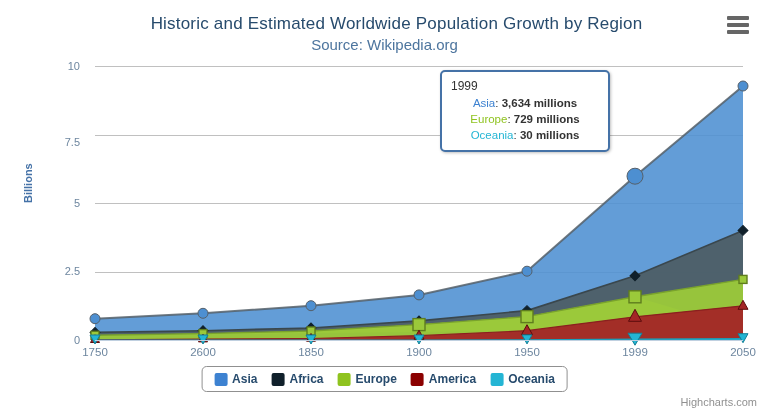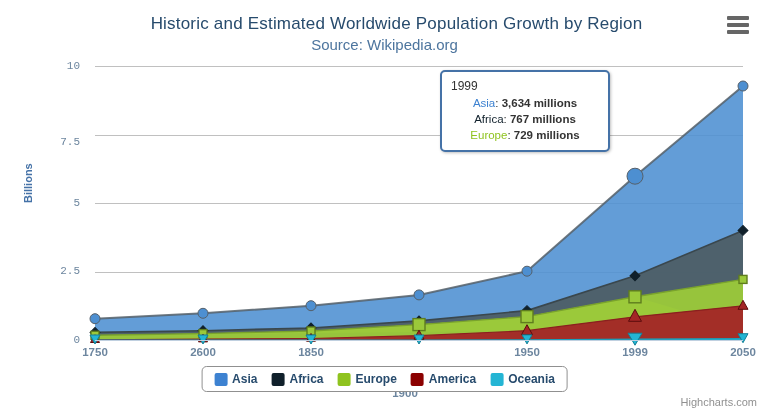--- a/index.html
+++ b/index.html
@@ -46,36 +46,34 @@
     position:absolute;left:0;width:100%;height:1px;background:#c0c0c0;
   }
   .grid-line.base{background:#c0d0e0;}
 
   .y-label{
     position:absolute;
     right:752px;
     font-size:11px;color:#6d869f;
     text-align:right;
     width:60px;
-    font-family:Liberation Mono, monospace;
   }
   .y-axis-title{
     position:absolute;
     left:22px;top:203px;
     font-size:11px;font-weight:bold;color:#4572a7;
     transform:rotate(-90deg);
     transform-origin:left top;
     white-space:nowrap;
   }
   .x-label{
     position:absolute;top:346px;
     font-size:11.5px;color:#6d869f;
     text-align:center;width:60px;
     margin-left:-30px;
-    font-weight:bold;
   }
   .x-axis-line{
     position:absolute;left:95px;top:340px;width:648px;height:1px;background:#c0d0e0;
   }
 
   
   svg.series-svg{position:absolute;left:0;top:0;overflow:visible;}
 
   
   .legend{
@@ -216,30 +214,30 @@
         <polygon points="643,267.7 653,267.7 648,276.7"></polygon>
       </g>
     </svg>
   </div>
 
   <div class="x-axis-line"></div>
 
   <div class="x-label" style="left:95px;">1750</div>
   <div class="x-label" style="left:203px;">2600</div>
   <div class="x-label" style="left:311px;">1850</div>
-  <div class="x-label" style="left:405px;margin-top:41px;">1900</div>
+  <div class="x-label" style="left:419px;">1900</div>
   <div class="x-label" style="left:527px;">1950</div>
   <div class="x-label" style="left:635px;">1999</div>
   <div class="x-label" style="left:743px;">2050</div>
 
   <div class="tooltip">
     <div class="tt-header">1999</div>
     <div class="tt-row"><span class="tt-name" style="color:#3d82d1">Asia</span><span>: </span><span class="tt-val">3,634 millions</span></div>
-    <div class="tt-row"><span class="tt-name" style="color:#10202b">Africa</span><span>: </span><span class="tt-val">767 millions</span></div>
     <div class="tt-row"><span class="tt-name" style="color:#8fc31f">Europe</span><span>: </span><span class="tt-val">729 millions</span></div>
+    <div class="tt-row"><span class="tt-name" style="color:#24b5d4">Oceania</span><span>: </span><span class="tt-val">30 millions</span></div>
   </div>
 
   <div class="legend">
     <div class="legend-item">
       <span class="legend-swatch" style="background:#3d82d1"></span>
       <span class="legend-label">Asia</span>
     </div>
     <div class="legend-item">
       <span class="legend-swatch" style="background:#10202b"></span>
       <span class="legend-label">Africa</span>

